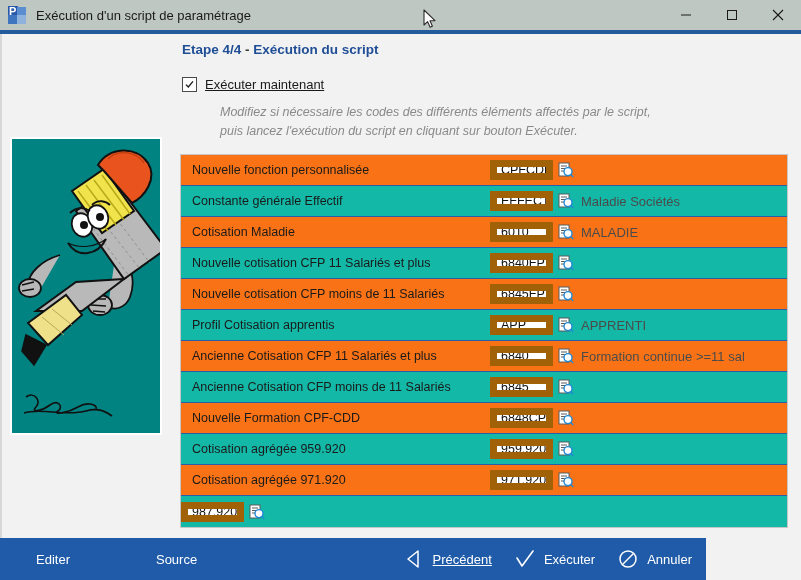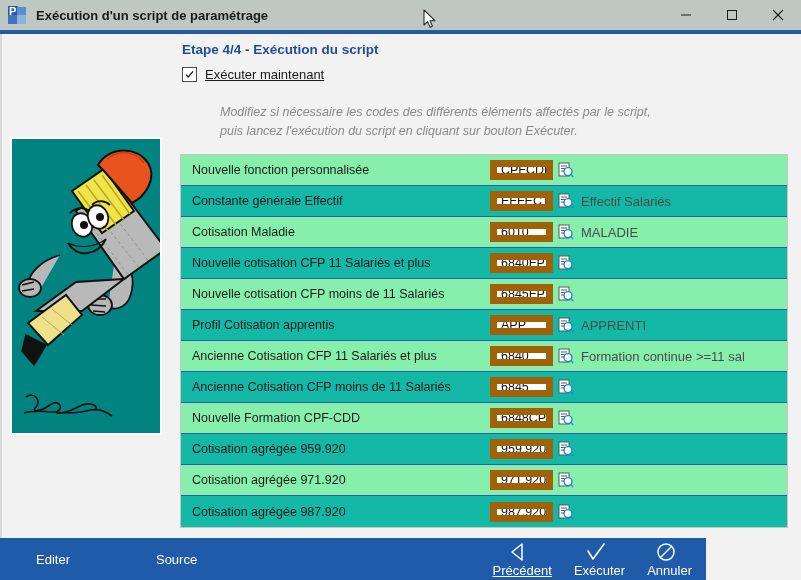--- a/index.html
+++ b/index.html
@@ -56,21 +56,20 @@
     position: absolute; left: 1px; top: -1px;
     font-size: 11px; font-weight: bold; color: #ffffff;
     font-family: "Liberation Sans", sans-serif;
     line-height: 12px;
   }
   #title-text {
     margin-left: 10px;
     font-size: 13px;
     color: #1a1a1a;
     white-space: nowrap;
-    font-weight: bold;
   }
   .winbtns {
     position: absolute;
     right: 0; top: 0;
     height: 30px;
     display: flex;
   }
   .winbtn {
     width: 46px; height: 30px;
     display: flex; align-items: center; justify-content: center;
@@ -106,21 +105,21 @@
     left: 182px; top: 8px;
     font-size: 13.5px;
     font-weight: bold;
     color: #1f4e96;
     white-space: nowrap;
   }
   #step-title .sep { color: #3a3a3a; font-weight: bold; }
 
   #checkbox-row {
     position: absolute;
-    left: 182px; top: 33px;
+    left: 182px; top: 43px;
     display: flex;
     align-items: center;
   }
   .cb-box {
     width: 13px; height: 13px;
     border: 1px solid #4a4a4a;
     background: #ffffff;
     display: flex; align-items: center; justify-content: center;
     flex: 0 0 auto;
   }
@@ -168,21 +167,21 @@
     width: 608px;
     border: 1px solid #c6c6c6;
     background: #ffffff;
     box-sizing: border-box;
   }
   .row {
     height: 31px;
     display: flex;
     align-items: center;
     border-bottom: 1px solid #2b5ea8;
-    background: #86efac;
+    background: #f97316;
     box-sizing: border-box;
     position: relative;
   }
   .row:last-child { border-bottom: none; }
   .row.alt { background: #14b8a6; }
   .row-label {
     margin-left: 11px;
     font-size: 12.5px;
     color: #1a1a1a;
     white-space: nowrap;
@@ -239,21 +238,21 @@
     margin-right: 14px;
   }
   .tb-item {
     display: flex;
     align-items: center;
     color: #ffffff;
     font-size: 13px;
     white-space: nowrap;
   }
   .tb-left .tb-item { margin-right: 86px; }
-  .tb-right .tb-item { margin-left: 22px; flex-direction: column; }
+  .tb-right .tb-item { margin-left: 22px; }
   .tb-icon {
     width: 22px; height: 22px;
     margin-right: 8px;
     display: flex; align-items: center; justify-content: center;
     flex: 0 0 auto;
   }
   .tb-icon svg { display: block; }
   .tb-underline { text-decoration: underline; }
 </style>
 </head>
@@ -384,21 +383,21 @@
       <span class="lookup-icon">
         <svg width="16" height="16" viewBox="0 0 16 16">
           <rect x="1" y="1" width="10" height="13" fill="#ffffff" stroke="#5a5a5a" stroke-width="1"></rect>
           <line x1="3" y1="4" x2="9" y2="4" stroke="#5a5a5a" stroke-width="1"></line>
           <line x1="3" y1="6.5" x2="9" y2="6.5" stroke="#5a5a5a" stroke-width="1"></line>
           <line x1="3" y1="9" x2="7" y2="9" stroke="#5a5a5a" stroke-width="1"></line>
           <circle cx="10" cy="9.6" r="4" fill="#ffffff" stroke="#1e87d6" stroke-width="1.4"></circle>
           <line x1="13" y1="12.6" x2="15.2" y2="15" stroke="#1e87d6" stroke-width="1.4"></line>
         </svg>
       </span>
-      <span class="row-desc">Effectif Salariés</span>
+      <span class="row-desc">Maladie Sociétés</span>
     </div>
 
     <div class="row">
       <span class="row-label">Cotisation Maladie</span>
       <input class="row-input" type="text" value="6010" style="">
       <span class="lookup-icon">
         <svg width="16" height="16" viewBox="0 0 16 16">
           <rect x="1" y="1" width="10" height="13" fill="#ffffff" stroke="#5a5a5a" stroke-width="1"></rect>
           <line x1="3" y1="4" x2="9" y2="4" stroke="#5a5a5a" stroke-width="1"></line>
           <line x1="3" y1="6.5" x2="9" y2="6.5" stroke="#5a5a5a" stroke-width="1"></line>
@@ -531,21 +530,20 @@
           <line x1="3" y1="6.5" x2="9" y2="6.5" stroke="#5a5a5a" stroke-width="1"></line>
           <line x1="3" y1="9" x2="7" y2="9" stroke="#5a5a5a" stroke-width="1"></line>
           <circle cx="10" cy="9.6" r="4" fill="#ffffff" stroke="#1e87d6" stroke-width="1.4"></circle>
           <line x1="13" y1="12.6" x2="15.2" y2="15" stroke="#1e87d6" stroke-width="1.4"></line>
         </svg>
       </span>
       <span class="row-desc"></span>
     </div>
 
     <div class="row alt">
-      <span class="row-label">Cotisation agrégée 987.920</span>
       <input class="row-input" type="text" value="987.920" style="">
       <span class="lookup-icon">
         <svg width="16" height="16" viewBox="0 0 16 16">
           <rect x="1" y="1" width="10" height="13" fill="#ffffff" stroke="#5a5a5a" stroke-width="1"></rect>
           <line x1="3" y1="4" x2="9" y2="4" stroke="#5a5a5a" stroke-width="1"></line>
           <line x1="3" y1="6.5" x2="9" y2="6.5" stroke="#5a5a5a" stroke-width="1"></line>
           <line x1="3" y1="9" x2="7" y2="9" stroke="#5a5a5a" stroke-width="1"></line>
           <circle cx="10" cy="9.6" r="4" fill="#ffffff" stroke="#1e87d6" stroke-width="1.4"></circle>
           <line x1="13" y1="12.6" x2="15.2" y2="15" stroke="#1e87d6" stroke-width="1.4"></line>
         </svg>

